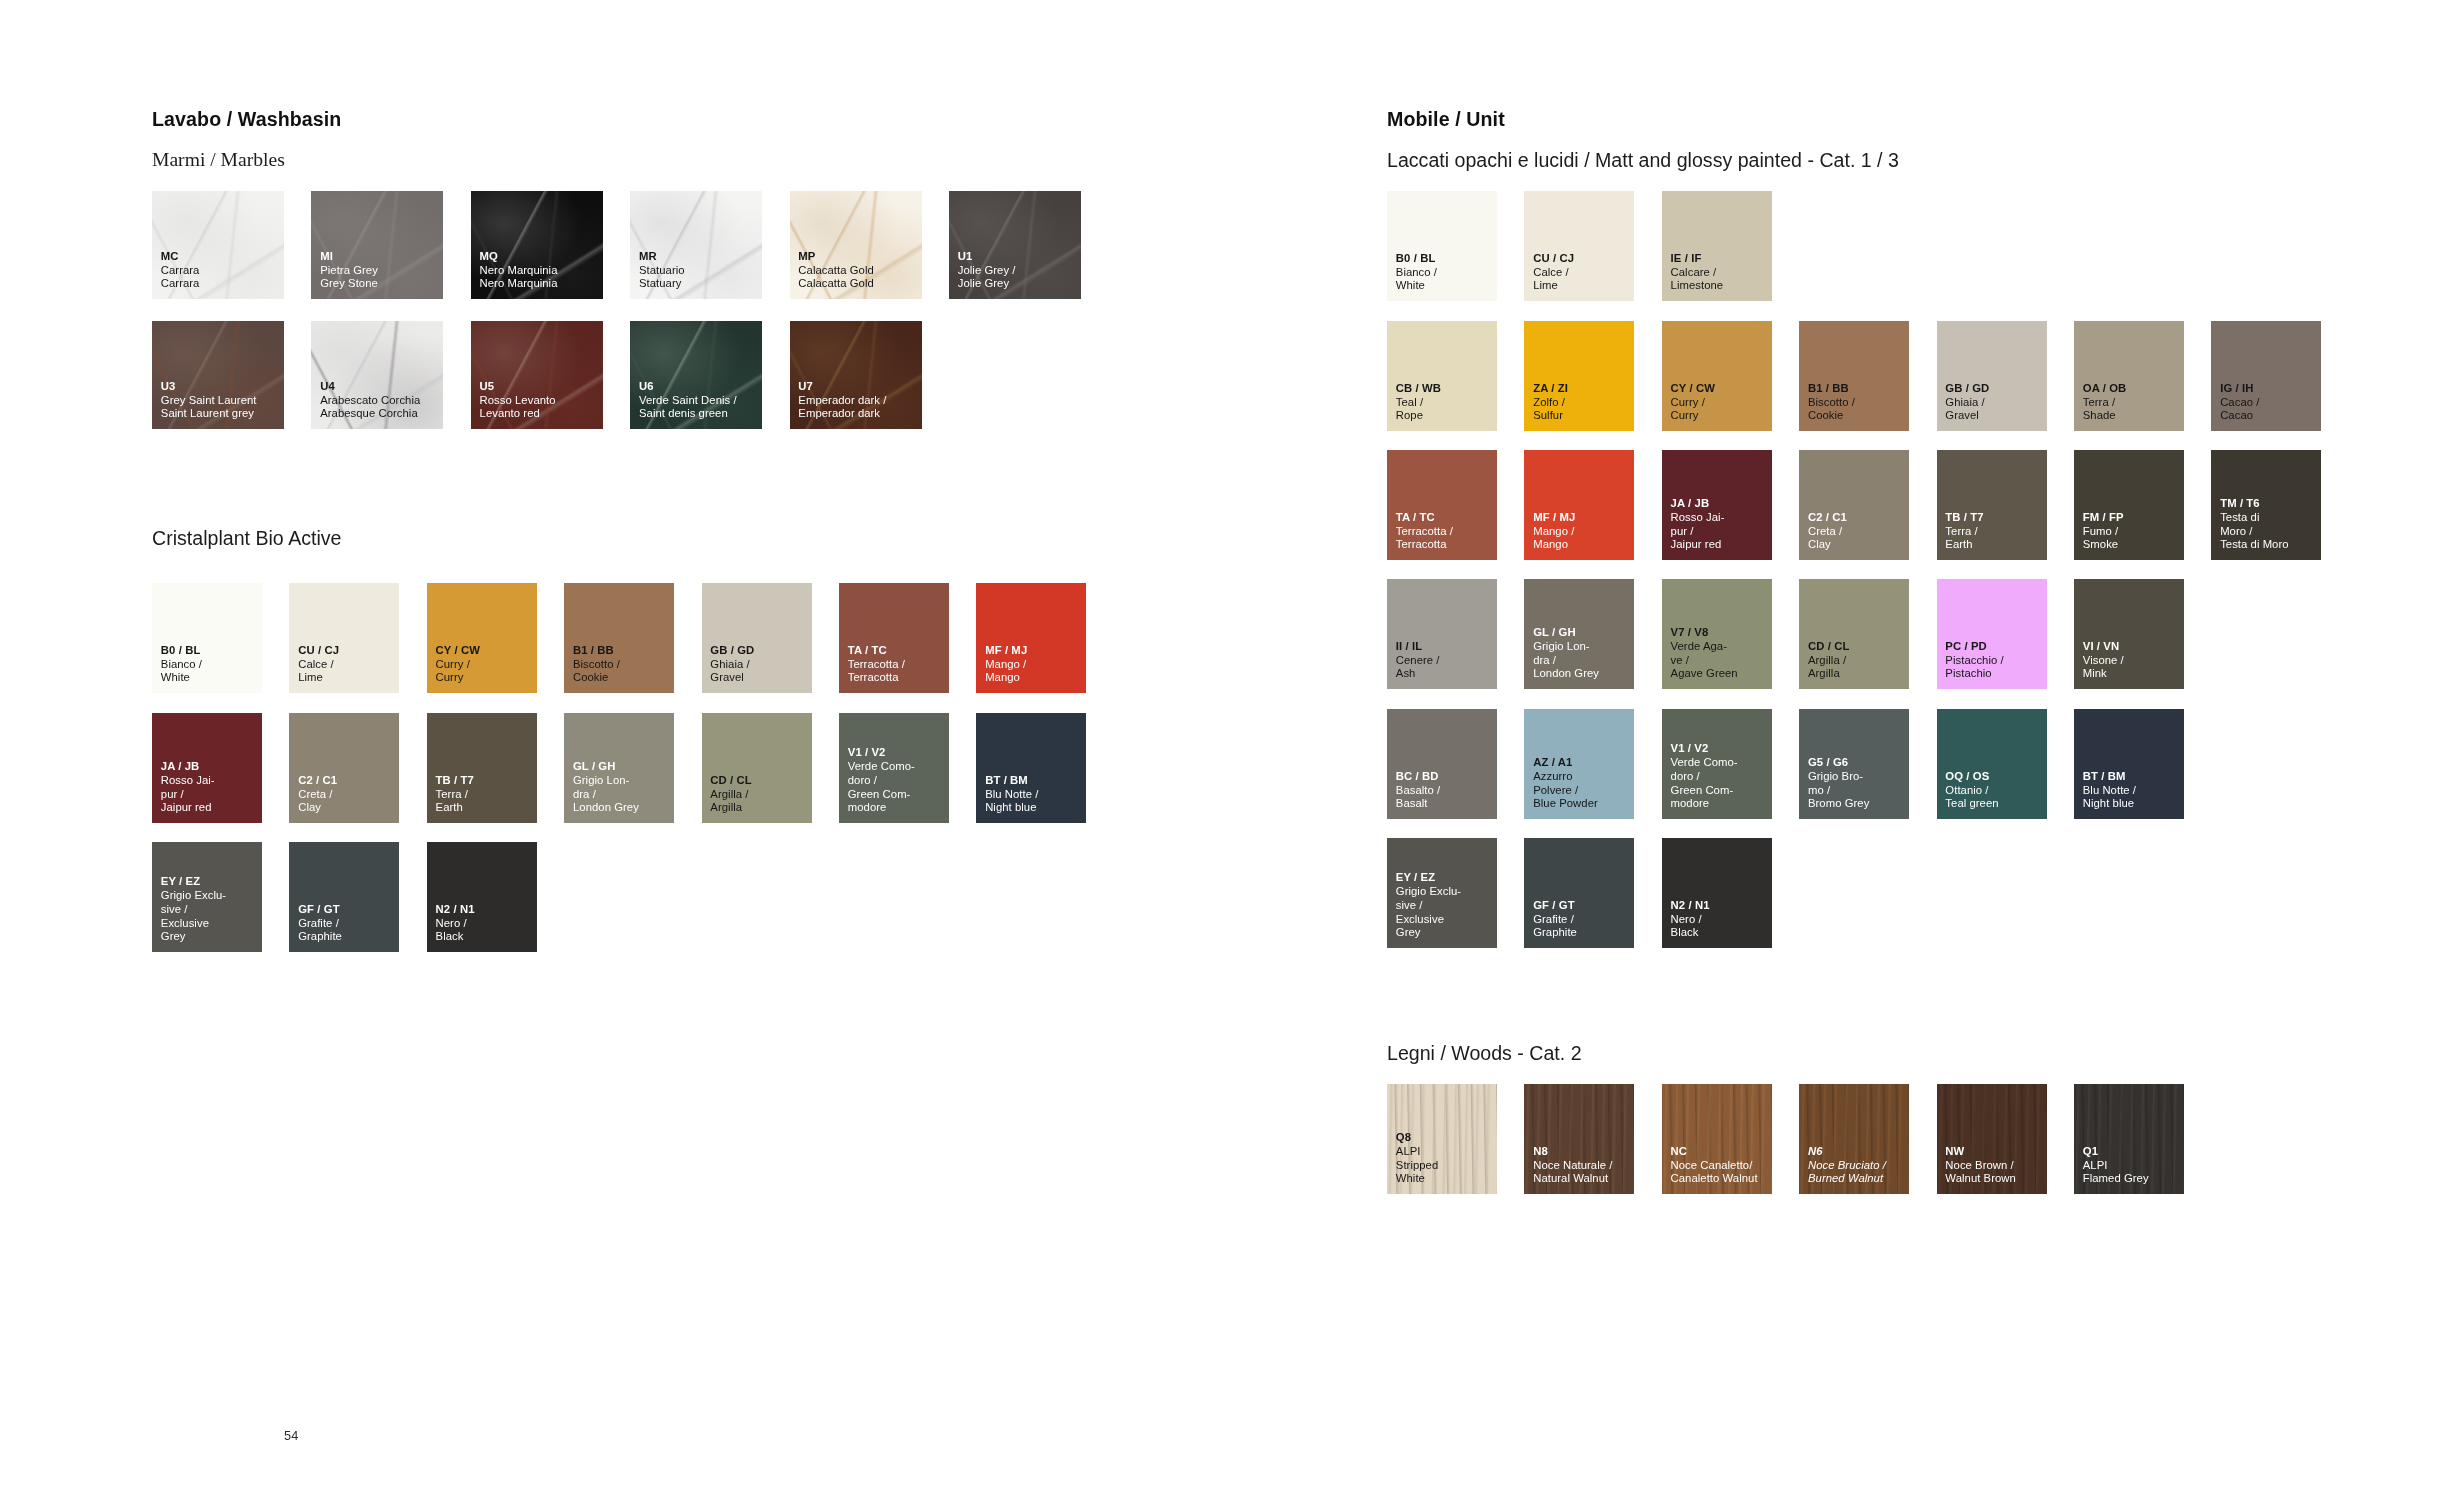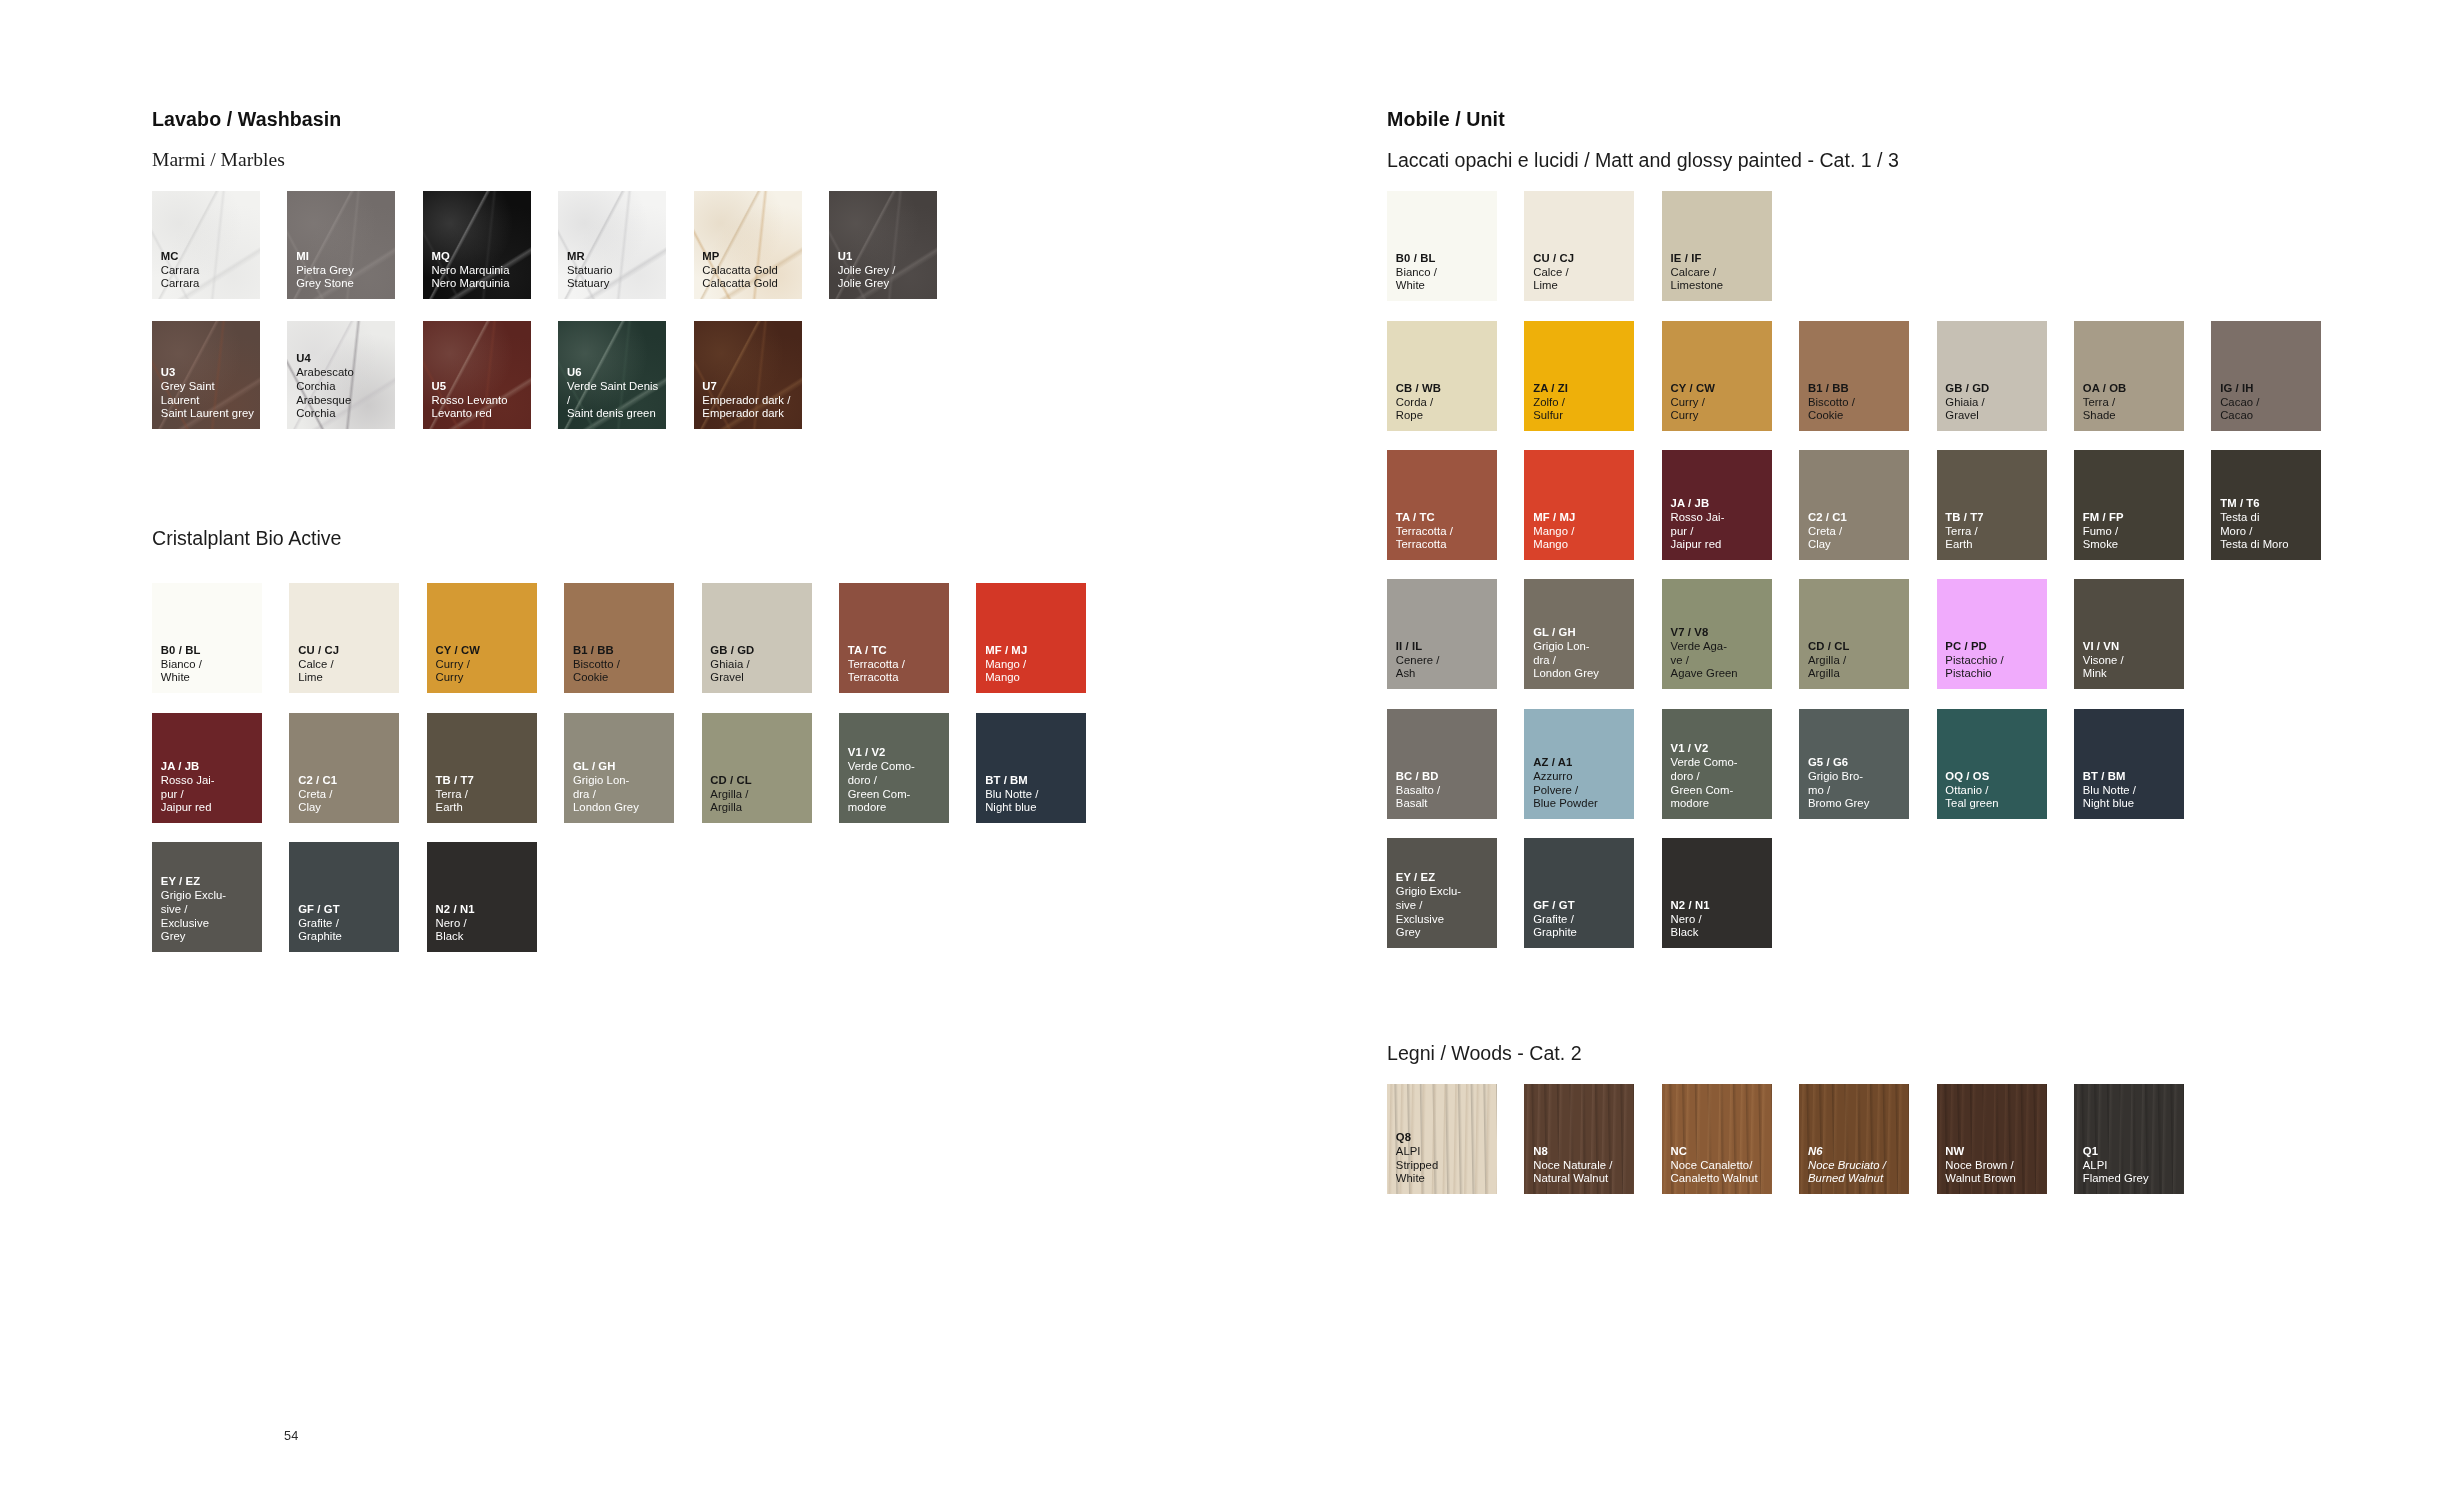--- a/index.html
+++ b/index.html
@@ -79,21 +79,21 @@
     font-size: 11.3px;
     font-weight: normal;
     display: block;
     letter-spacing: 0.05px;
   }
 
   .light-text .code, .light-text .name { color: #ffffff; }
   .dark-text  .code, .dark-text  .name { color: #161616; }
 
   
-  .marble { width: 108px; height: 108px; }
+  .marble { width: 132px; height: 108px; }
 
   .page-number {
     position: absolute;
     left: 284px;
     top: 1429px;
     font-size: 12.7px;
     color: #2b2b2b;
     letter-spacing: 0.3px;
   }
 </style>
@@ -362,21 +362,21 @@
             <span class="code">IE / IF</span>
             <span class="name">Calcare /</span>
             <span class="name">Limestone</span>
           </div>
         </div>
       </div>
     <div id="lq-row-1" class="swatch-row" style="position:absolute; left:0; top:321px;">
         <div class="swatch dark-text" style="background: rgb(227, 219, 188);">
           <div class="labels">
             <span class="code">CB / WB</span>
-            <span class="name">Corda /</span>
+            <span class="name">Teal /</span>
             <span class="name">Rope</span>
           </div>
         </div>
         <div class="swatch dark-text" style="background: rgb(238, 176, 10);">
           <div class="labels">
             <span class="code">ZA / ZI</span>
             <span class="name">Zolfo /</span>
             <span class="name">Sulfur</span>
           </div>
         </div>

